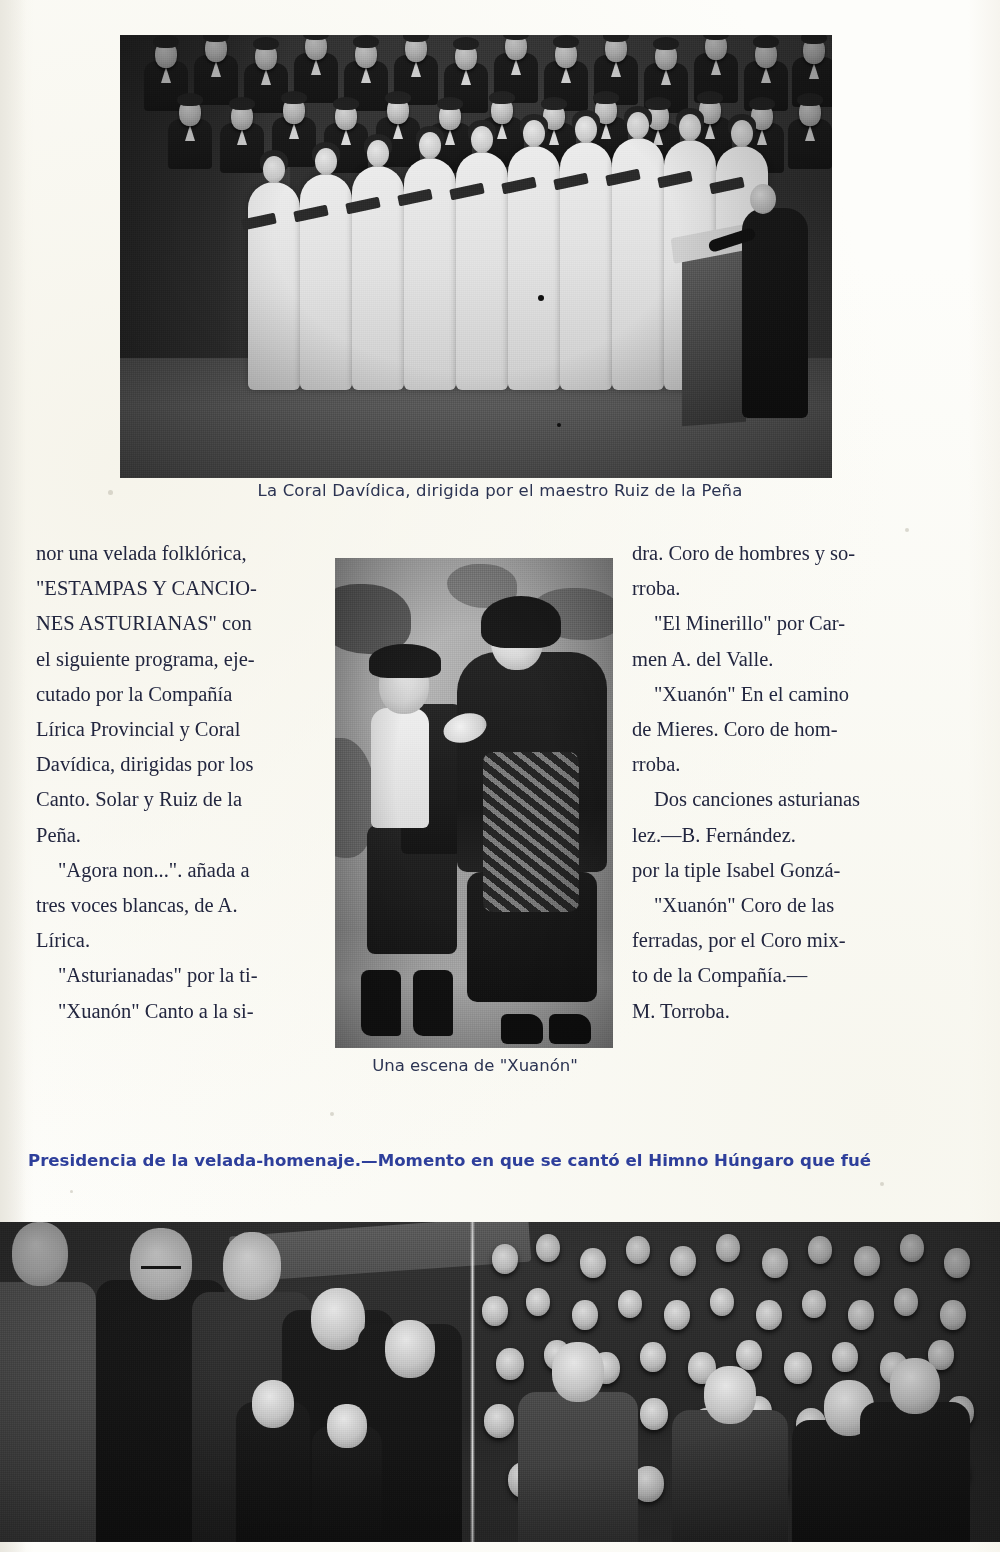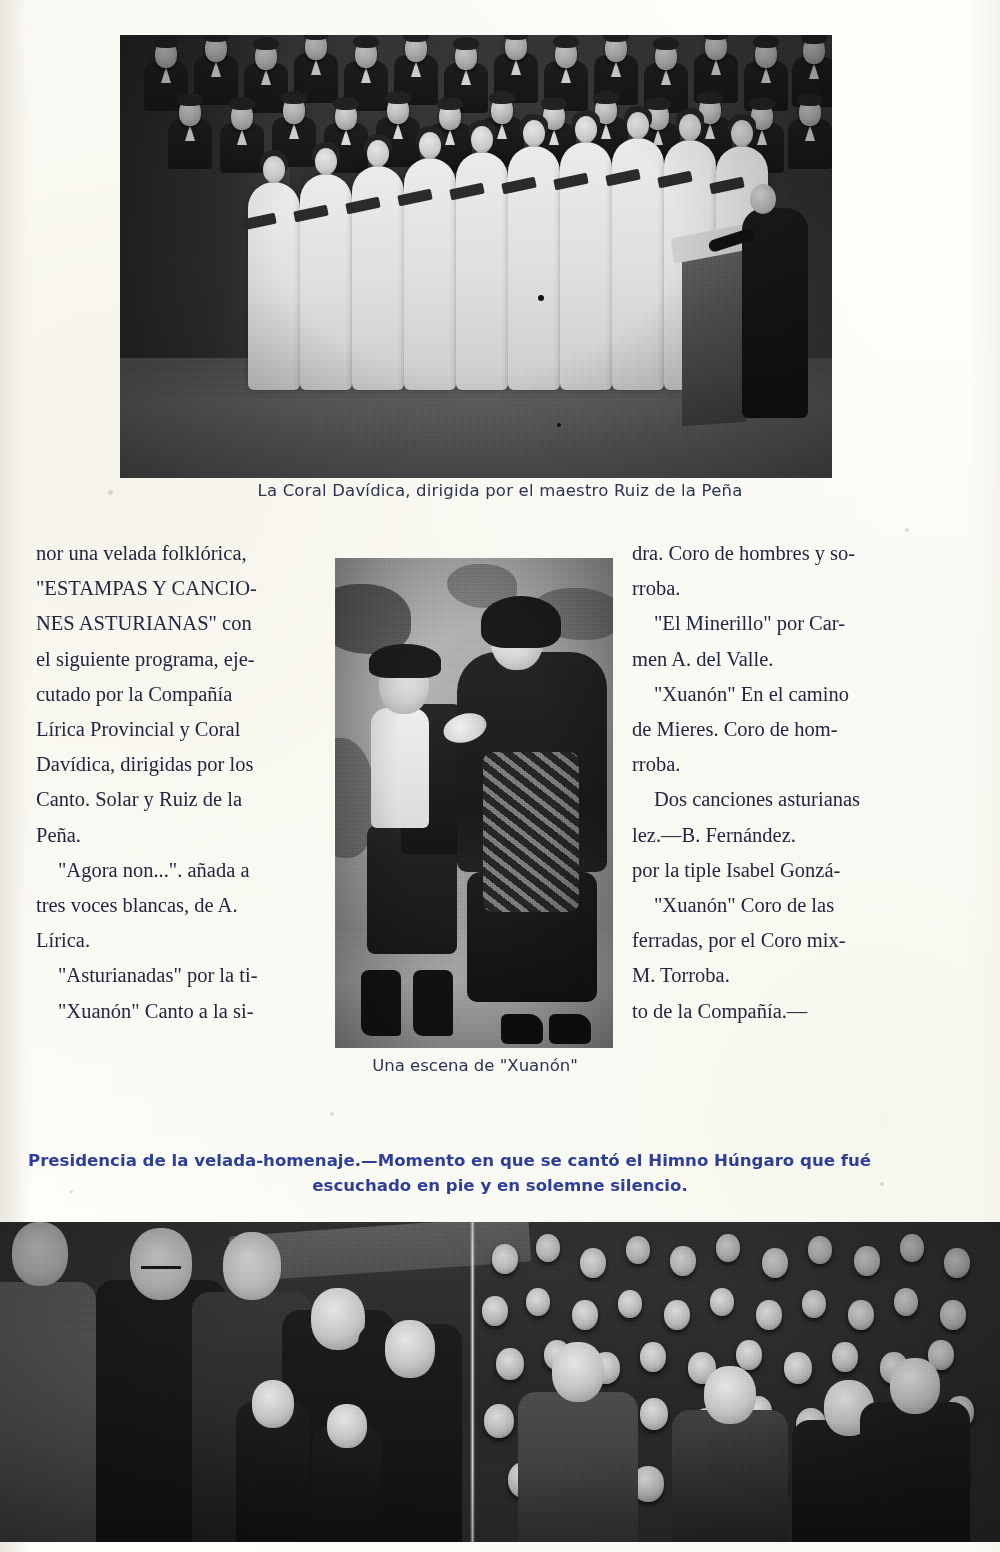--- a/index.html
+++ b/index.html
@@ -478,27 +478,26 @@
     <span class="nowrapline" style="text-indent:22px">"El Minerillo" por Car-</span>
     <span class="nowrapline">men A. del Valle.</span>
     <span class="nowrapline" style="text-indent:22px">"Xuanón" En el camino</span>
     <span class="nowrapline">de Mieres. Coro de hom-</span>
     <span class="nowrapline">rroba.</span>
     <span class="nowrapline" style="text-indent:22px">Dos canciones asturianas</span>
     <span class="nowrapline">lez.—B. Fernández.</span>
     <span class="nowrapline">por la tiple Isabel Gonzá-</span>
     <span class="nowrapline" style="text-indent:22px">"Xuanón" Coro de las</span>
     <span class="nowrapline">ferradas, por el Coro mix-</span>
+    <span class="nowrapline">to de la Compañía.—</span>
     <span class="nowrapline">M. Torroba.</span>
-    <span class="nowrapline">to de la Compañía.—</span>
   </div>
 
   <div class="caption-bottom">
     <span class="l1">Presidencia de la velada-homenaje.—Momento en que se cantó el Himno Húngaro que fué</span>
-    <span class="l2">escuchado en pie y en solemne silencio.</span>
   </div>
 
   <div class="photo" id="photo-presidency">
     <div class="banner"></div>
 
     <div>
       <div class="dign" style="left:-16px;width:112px;height:320px;">
         <span class="bd" style="height:260px;background:linear-gradient(180deg,#5a6054 0%,#43493f 100%);"></span>
         <span class="hd" style="top:0;width:56px;height:64px;"></span>
       </div>

